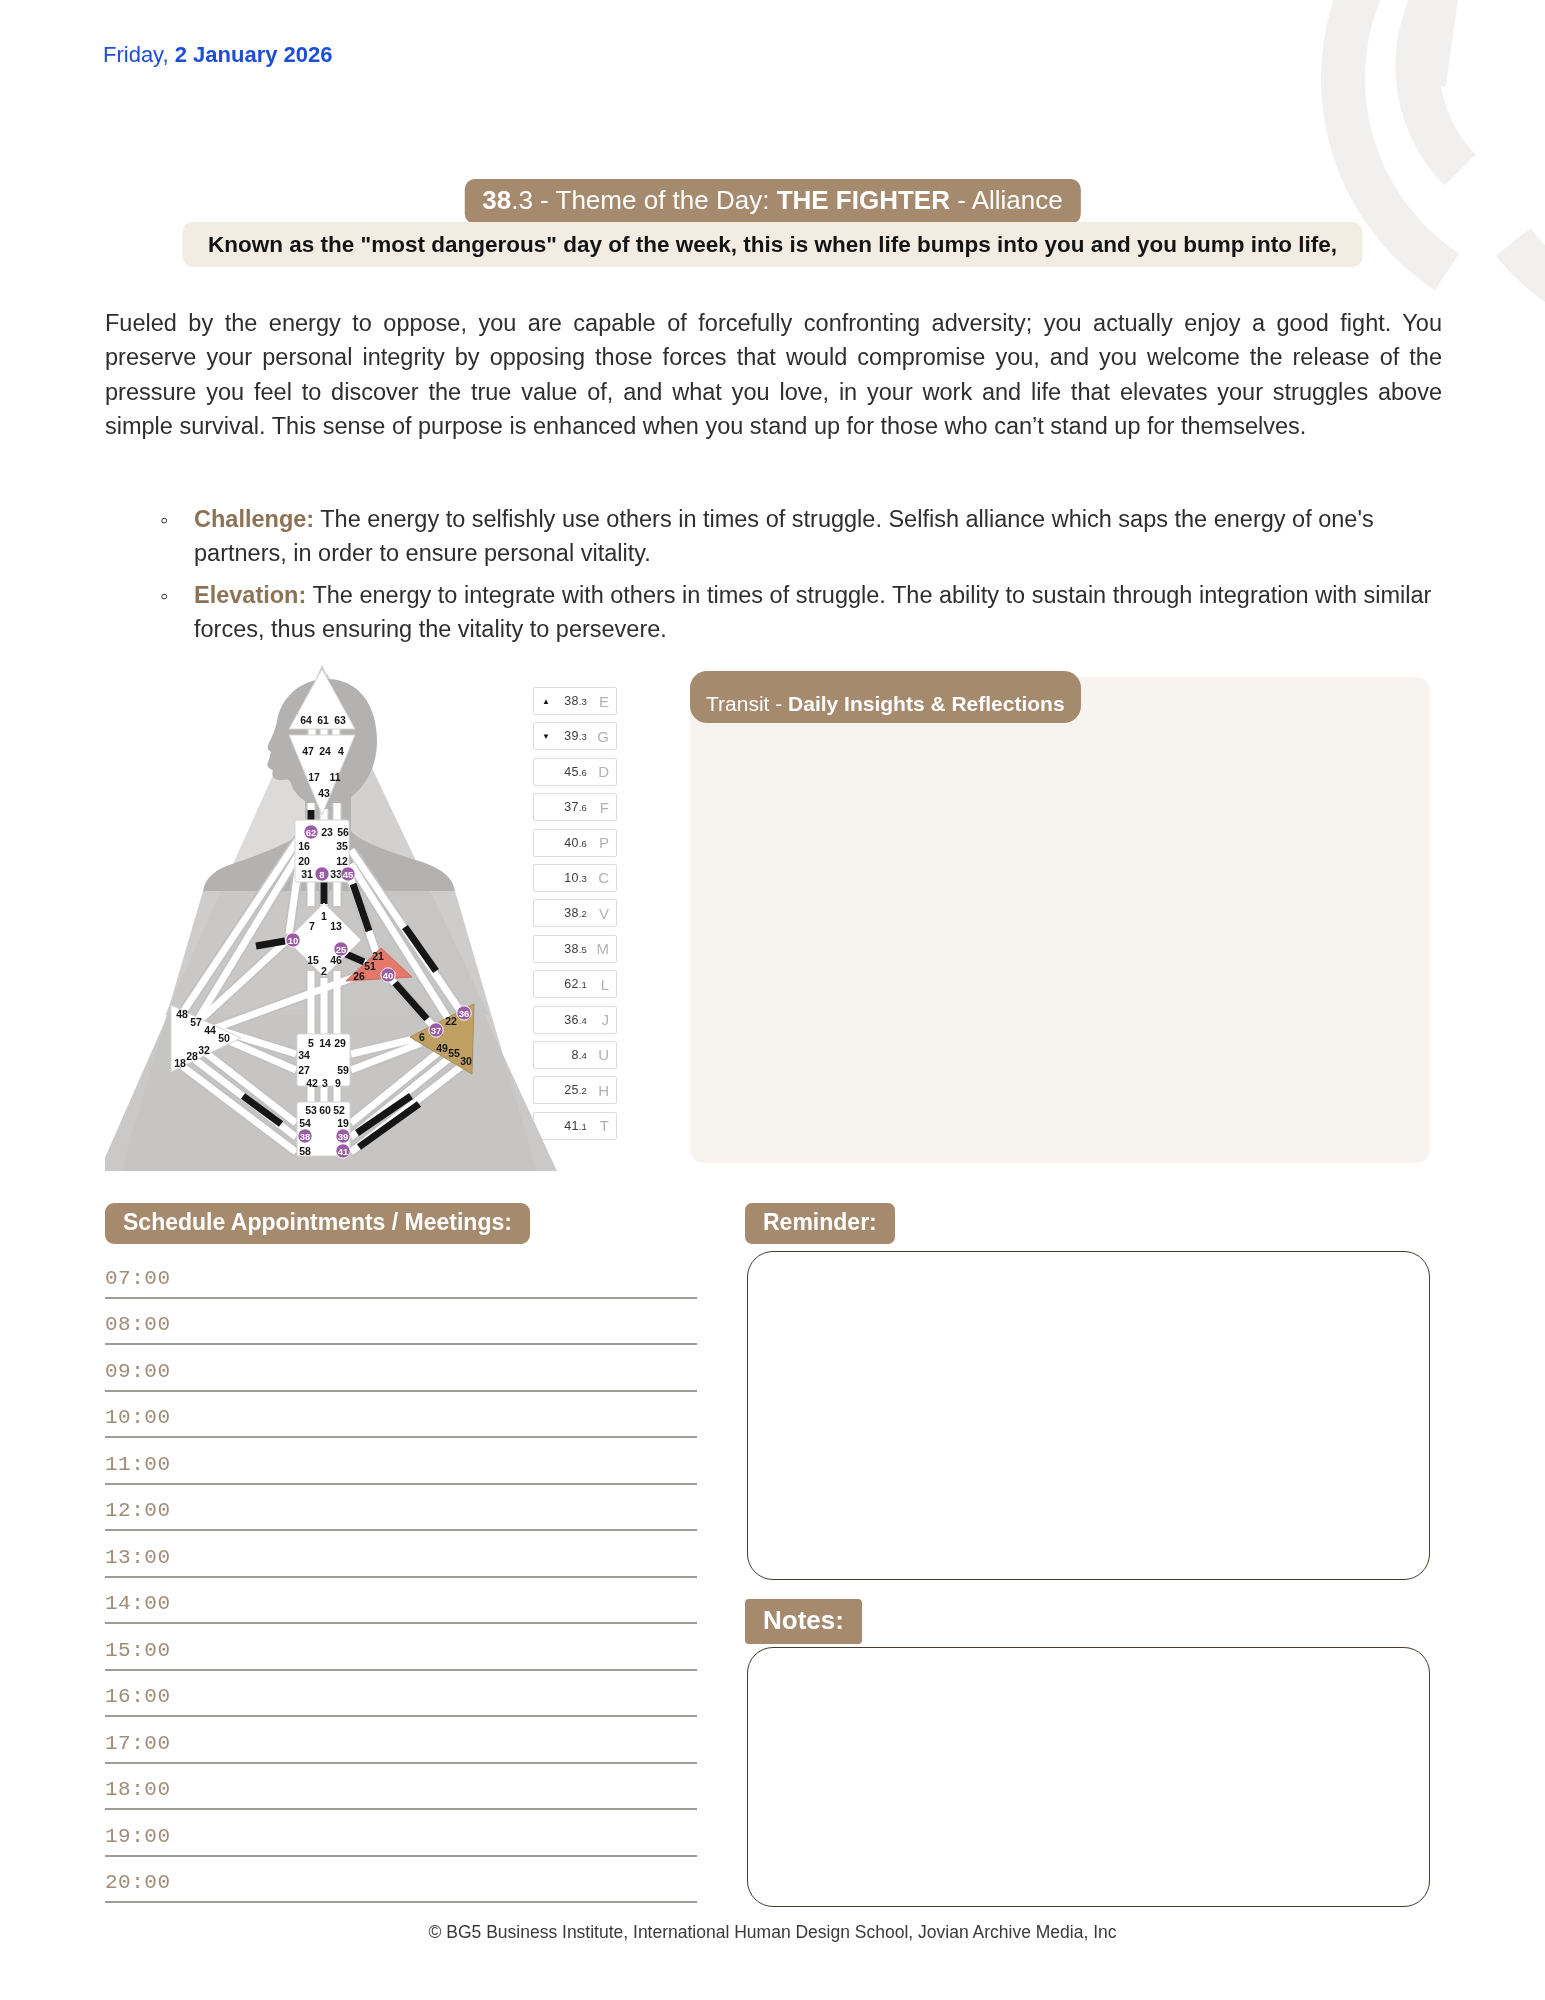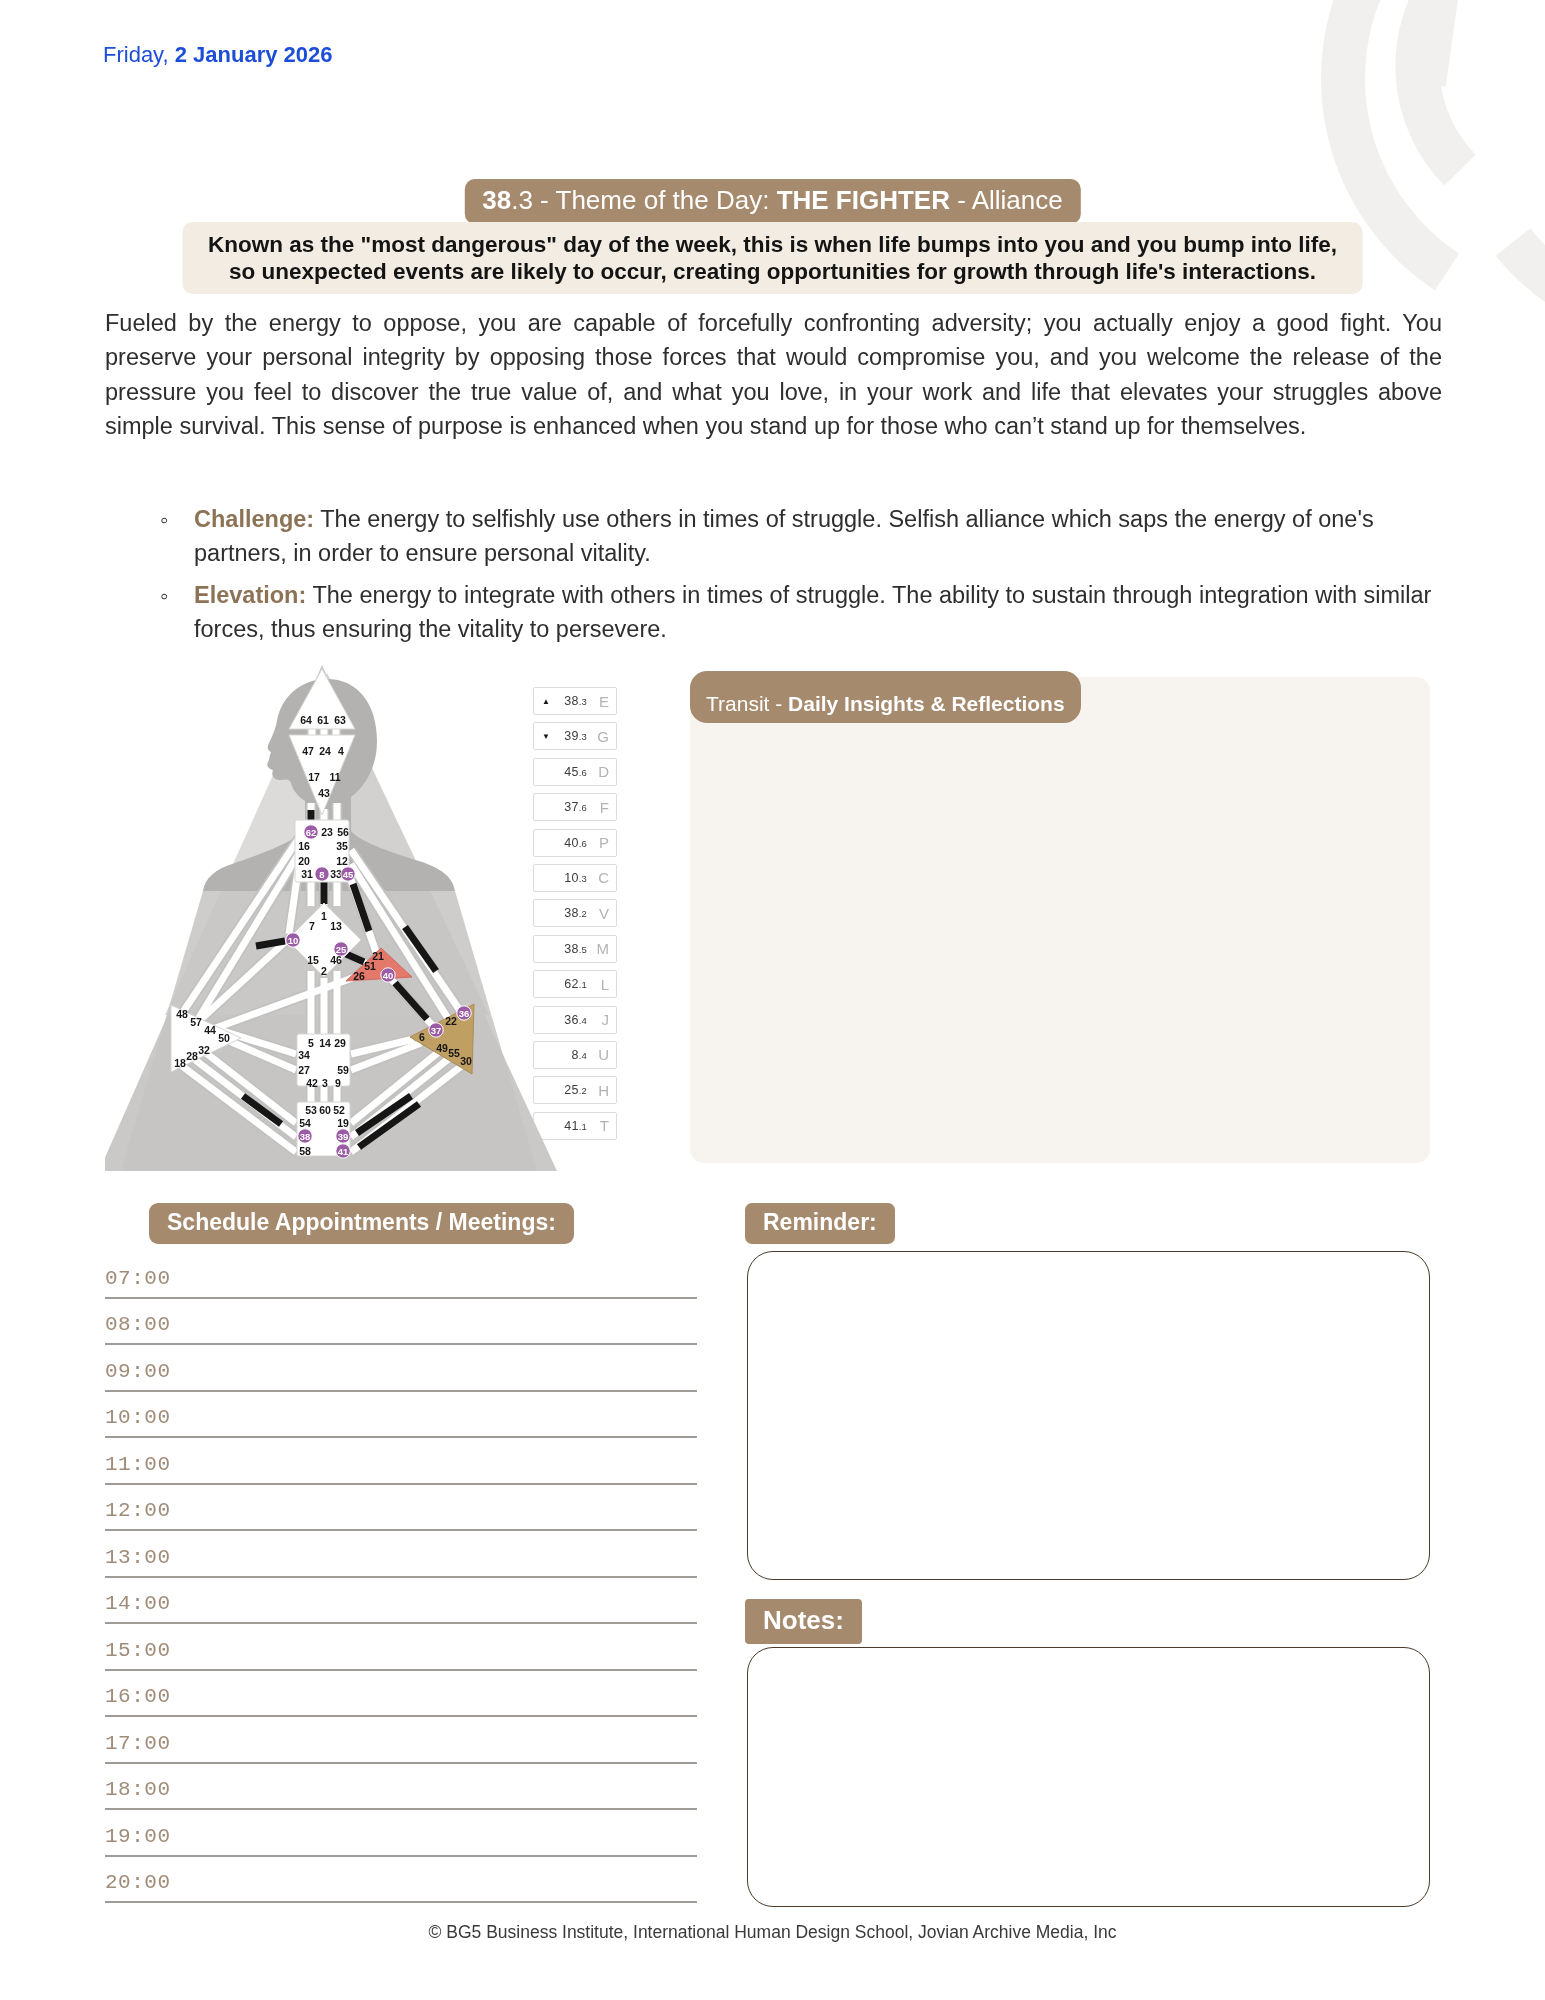--- a/index.html
+++ b/index.html
@@ -27,21 +27,21 @@
   .transit-row{box-sizing:border-box;height:28px;width:84px;margin-bottom:7.4px;background:#fff;border:1px solid #dcdcdc;border-radius:2px;display:flex;align-items:center;padding:0 7px 0 8px;}
   .t-arrow{width:12px;font-size:8px;color:#151515;}
   .t-val{margin-left:auto;font-size:12.5px;color:#3c3c3c;letter-spacing:.2px;}
   .t-val .dec{font-size:9.5px;}
   .t-planet{width:15px;text-align:right;margin-left:7px;font-size:15px;color:#b3b3b3;font-weight:400;}
   
   .panel{left:690px;top:677px;width:740px;height:486px;background:var(--panel,#f7f4f0);border-radius:14px;}
   .panel-pill{left:690px;top:671px;font-size:21px;padding:21px 16px 7px 16px;border-radius:17px;}
   .panel-pill b{font-weight:800;}
   
-  .sched-pill{left:105px;top:1203px;font-size:23px;font-weight:700;border-radius:9px;margin-left:44px;}
+  .sched-pill{left:105px;top:1203px;font-size:23px;font-weight:700;border-radius:9px;}
   .sched{left:105px;top:1252px;width:592px;}
   .slot{box-sizing:border-box;height:46.5px;border-bottom:2px solid #9f9c98;display:flex;align-items:flex-end;padding-bottom:7px;}
   .slot-time{font-size:21px;color:var(--time-text,#a08c78);letter-spacing:.5px;font-family:Liberation Mono, monospace;}
   
   .rem-pill{left:745px;top:1203px;font-size:23px;font-weight:700;border-radius:7px;}
   .rem-box{left:747px;top:1251px;width:681px;height:327px;background:#fff;border:1.6px solid var(--box-border,#4c3a2a);border-radius:26px;}
   .notes-pill{left:745px;top:1599px;font-size:26px;font-weight:700;border-radius:4px;}
   .notes-box{left:747px;top:1647px;width:681px;height:258px;background:#fff;border:1.6px solid var(--box-border,#4c3a2a);border-radius:26px;}
   .footer{left:0;top:1922px;width:100%;text-align:center;font-size:17.5px;color:#3a3a3a;}
 </style>
@@ -54,21 +54,20 @@
   <path d="M 398 242 A 210 210 0 0 0 470 300" fill="none" stroke="#f1f0ee" stroke-width="44"></path>
   <rect x="293" y="-8" width="44" height="92" fill="#f1f0ee" transform="rotate(8 315 40)"></rect>
 </svg>
 
 <div class="abs date"><span>Friday,</span> <b>2 January 2026</b></div>
 
 <div class="abs pill theme-pill"><b>38</b><span>.3 - Theme of the Day: </span><b>THE FIGHTER</b><span> - Alliance</span></div>
 
 <div class="abs subtitle">
   <div>Known as the "most dangerous" day of the week, this is when life bumps into you and you bump into life,</div>
-  <div>so unexpected events are likely to occur, creating opportunities for growth through life's interactions.</div>
 </div>
 
 <div class="abs paragraph">Fueled by the energy to oppose, you are capable of forcefully confronting adversity; you actually enjoy a good fight. You preserve your personal integrity by opposing those forces that would compromise you, and you welcome the release of the pressure you feel to discover the true value of, and what you love, in your work and life that elevates your struggles above simple survival. This sense of purpose is enhanced when you stand up for those who can’t stand up for themselves.</div>
 
 <div class="abs bullets">
   <div class="bullet"><span class="blabel">Challenge:</span> <span>The energy to selfishly use others in times of struggle. Selfish alliance which saps the energy of one's partners, in order to ensure personal vitality.</span></div>
   <div class="bullet"><span class="blabel">Elevation:</span> <span>The energy to integrate with others in times of struggle. The ability to sustain through integration with similar forces, thus ensuring the vitality to persevere.</span></div>
 </div>
 
 <svg id="bodygraph" class="abs" width="455" height="512" viewBox="0 0 455 512">

